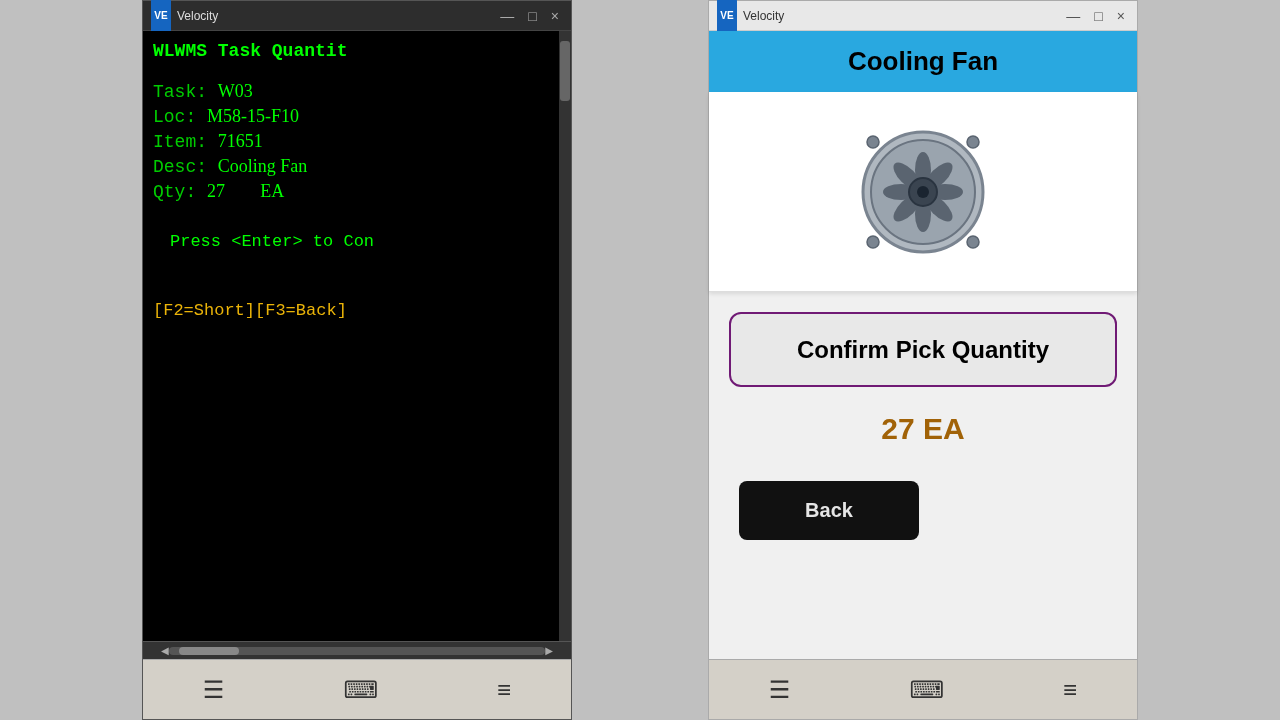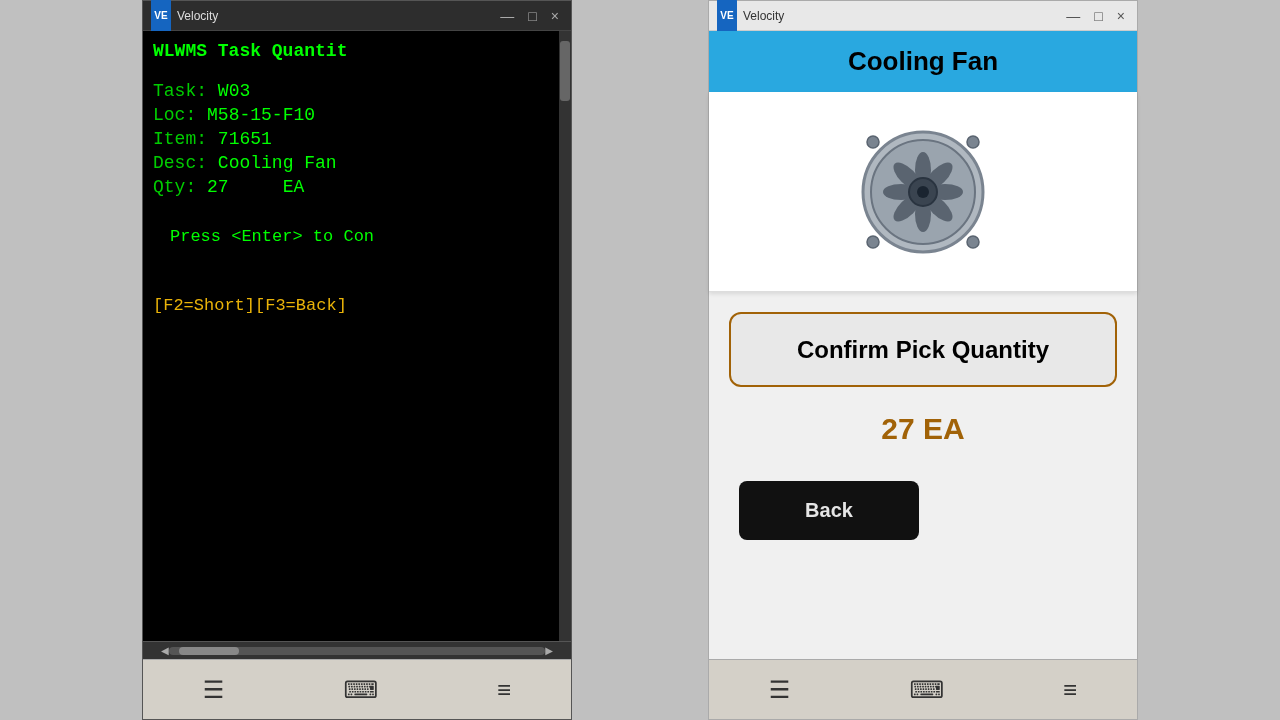--- a/index.html
+++ b/index.html
@@ -71,21 +71,21 @@
       font-size: 18px;
       font-weight: bold;
       margin-bottom: 20px;
       white-space: nowrap;
     }
     .terminal-line {
       margin-bottom: 4px;
       white-space: nowrap;
     }
     .terminal-label { color: #00cc00; }
-    .terminal-value { color: #00ff00; }
+    .terminal-value { color: #00ff00; font-family: Liberation Serif, serif; }
     .terminal-prompt {
       margin-top: 30px;
       color: #00ff00;
       font-size: 17px;
       white-space: nowrap;
       margin-left: 17px;
     }
     .terminal-shortcuts {
       margin-top: 50px;
       color: #eab308;
@@ -209,21 +209,21 @@
       justify-content: center;
       border-bottom: 1px solid #ddd;
       box-shadow: 0 2px 4px rgba(0,0,0,0.1);
     }
     .fan-svg {
       width: 130px;
       height: 130px;
     }
     .confirm-box {
       margin: 20px 20px 10px 20px;
-      border: 2px solid #a16207;
+      border: 2px solid #701a75;
       border-radius: 12px;
       background: #e8e8e8;
       padding: 20px 30px;
       text-align: center;
       width: calc(100% - 40px);
     }
     .confirm-box-text {
       font-size: 24px;
       font-weight: bold;
       color: #000;

